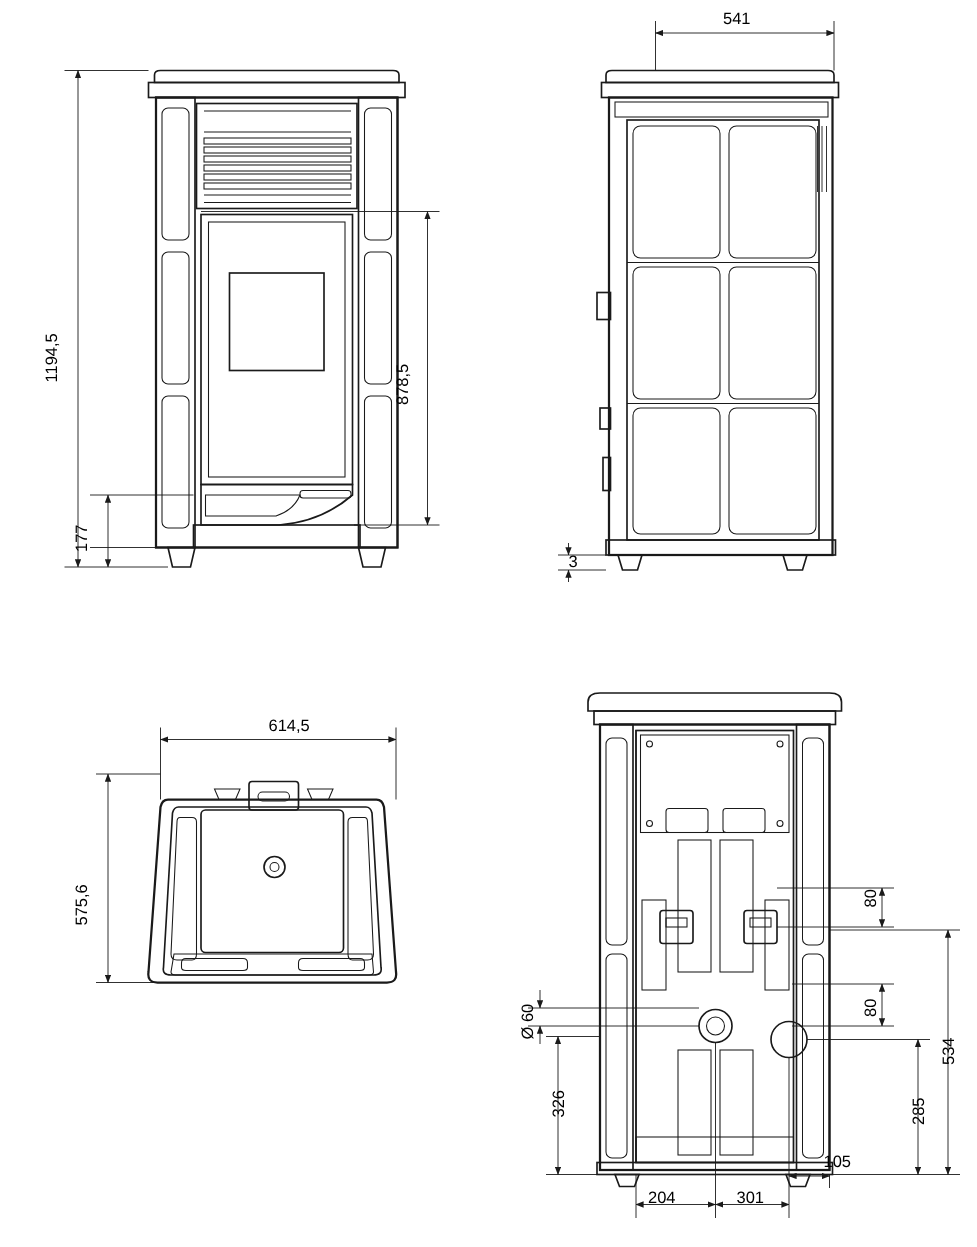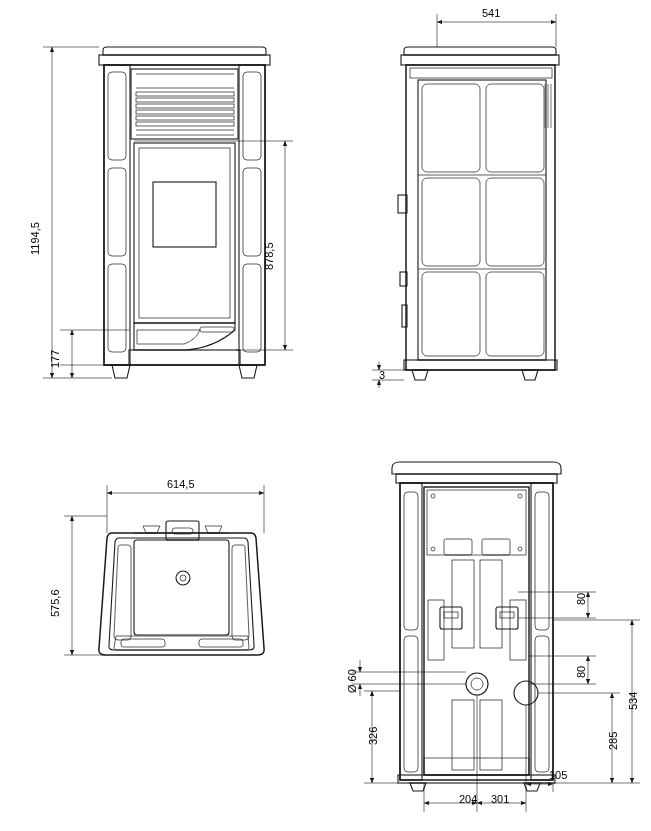--- a/index.html
+++ b/index.html
@@ -288,35 +288,35 @@
   <div class="dim-label vert" style="left:30px; top:255px;">1194,5</div>
 
   <div class="dim-label vert" style="left:264px; top:270px;">878,5</div>
 
   <div class="dim-label vert" style="left:50px; top:368px;">177</div>
 
   <div class="dim-label" style="left:482px; top:8px;">541</div>
 
   <div class="dim-label" style="left:379px; top:370px;">3</div>
 
-  <div class="dim-label" style="left:167px; top:479px;">614,5</div>
+  <div class="dim-label" style="left:179px; top:479px;">614,5</div>
 
   <div class="dim-label vert" style="left:50px; top:617px;">575,6</div>
 
   <div class="dim-label vert" style="left:347px; top:693px;">Ø 60</div>
 
   <div class="dim-label vert" style="left:368px; top:745px;">326</div>
 
   <div class="dim-label vert" style="left:628px; top:710px;">534</div>
 
   <div class="dim-label vert" style="left:608px; top:750px;">285</div>
 
   <div class="dim-label vert" style="left:576px; top:605px;">80</div>
 
   <div class="dim-label vert" style="left:576px; top:678px;">80</div>
 
-  <div class="dim-label" style="left:459px; top:794px;">204</div>
+  <div class="dim-label" style="left:432px; top:794px;">204</div>
 
   <div class="dim-label" style="left:491px; top:794px;">301</div>
 
   <div class="dim-label" style="left:533px; top:770px;margin-left:16px;">105</div>
 
 </div>
 
 </body></html>

